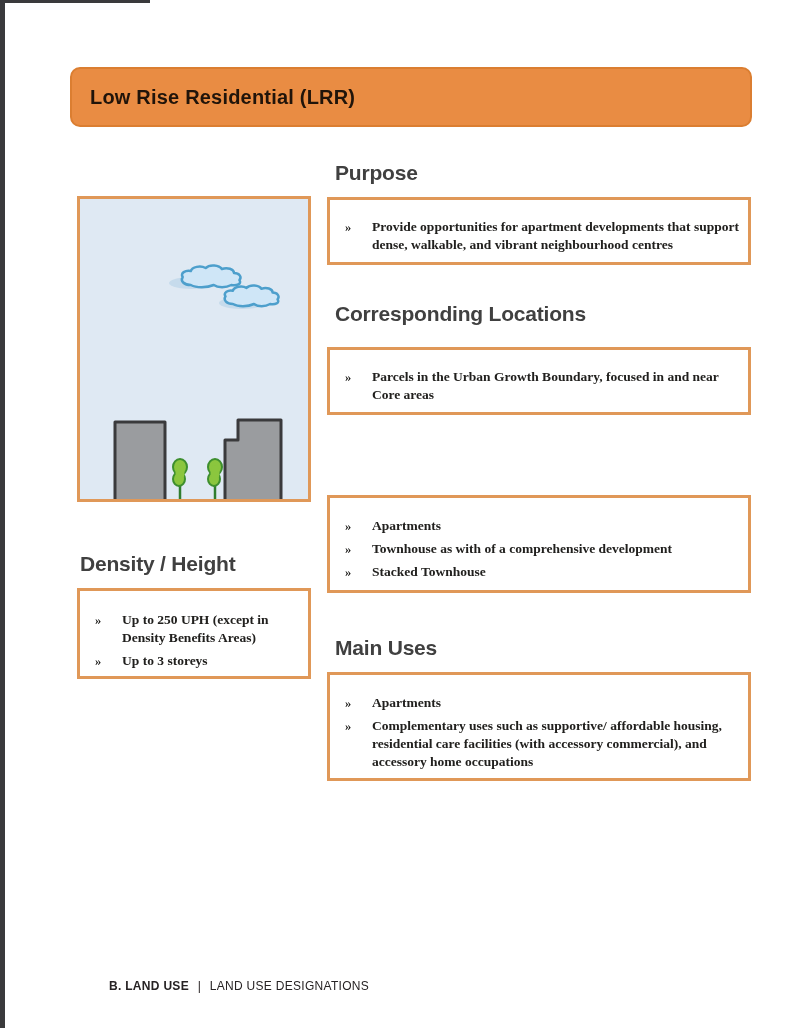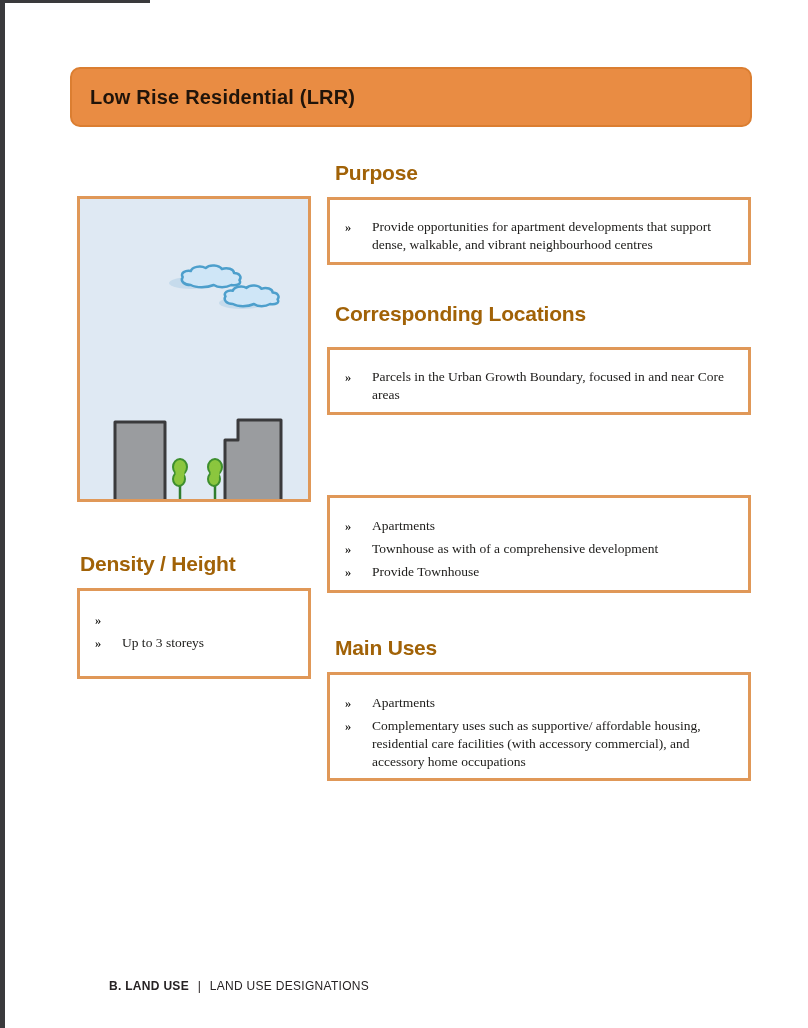--- a/index.html
+++ b/index.html
@@ -10,39 +10,39 @@
 
   .banner{position:absolute;left:70px;top:67px;width:682px;height:60px;box-sizing:border-box;
           background:#e98c43;border:2px solid #db7e31;border-radius:10px;
           display:flex;align-items:center;padding-left:18px;}
   .banner .banner-title{font-weight:700;font-size:20px;color:#20140a;letter-spacing:.2px;text-align:right;}
 
   .illustration{position:absolute;left:77px;top:196px;width:234px;height:306px;margin:0;
                 box-sizing:border-box;border:3px solid #e09858;background:#dfe9f3;}
   .illustration svg{display:block;}
 
-  .h{position:absolute;margin:0;font-weight:700;font-size:21px;color:#a16207;
+  .h{position:absolute;margin:0;font-weight:700;font-size:21px;color:#404040;
      letter-spacing:-.2px;font-family:"Liberation Sans",sans-serif;}
   #h-purpose{left:335px;top:161px;}
   #h-locations{left:335px;top:302px;}
   #h-building{left:335px;top:459px;margin-top:32px;}
   #h-density{left:80px;top:552px;}
   #h-uses{left:335px;top:636px;}
 
   .box{position:absolute;box-sizing:border-box;border:3px solid #e09858;background:#ffffff;
        font-family:"Liberation Serif",serif;font-size:13.5px;line-height:1.33;color:#21201e;}
   #box-purpose{left:327px;top:197px;width:424px;height:68px;padding:18px 8px 0 15px;}
   #box-locations{left:327px;top:347px;width:424px;height:68px;padding:18px 8px 0 15px;}
   #box-building{left:327px;top:495px;width:424px;height:98px;padding:19px 8px 0 15px;}
   #box-density{left:77px;top:588px;width:234px;height:91px;padding:20px 6px 0 15px;}
   #box-uses{left:327px;top:672px;width:424px;height:109px;padding:19px 8px 0 15px;}
 
   .li{display:flex;margin-bottom:5px;}
   .bullet{flex:0 0 27px;width:27px;font-weight:700;font-size:12.5px;padding-top:1px;}
-  .txt{flex:1;}
+  .txt{flex:1;font-weight:bold;}
 
   .footer{position:absolute;left:73px;top:979px;font-size:12px;color:#272324;
           letter-spacing:.3px;white-space:nowrap;margin-left:36px;}
   .footer .f-bold{font-weight:700;}
   .footer .f-sep{margin:0 5px;color:#272324;}
 </style>
 </head>
 <body>
 
 <div class="page">
@@ -102,28 +102,29 @@
     <div class="li">
       <span class="bullet">»</span>
       <span class="txt">Apartments</span>
     </div>
     <div class="li">
       <span class="bullet">»</span>
       <span class="txt">Townhouse as with of a comprehensive development</span>
     </div>
     <div class="li">
       <span class="bullet">»</span>
-      <span class="txt">Provide Townhouse</span>
+      <span class="txt">Stacked Townhouse</span>
     </div>
   </div>
 
   <h2 class="h" id="h-density">Density / Height</h2>
   <div class="box" id="box-density">
     <div class="li">
       <span class="bullet">»</span>
+      <span class="txt">Up to 250 UPH (except in Density Benefits Areas)</span>
     </div>
     <div class="li">
       <span class="bullet">»</span>
       <span class="txt">Up to 3 storeys</span>
     </div>
   </div>
 
   <h2 class="h" id="h-uses">Main Uses</h2>
   <div class="box" id="box-uses">
     <div class="li">

